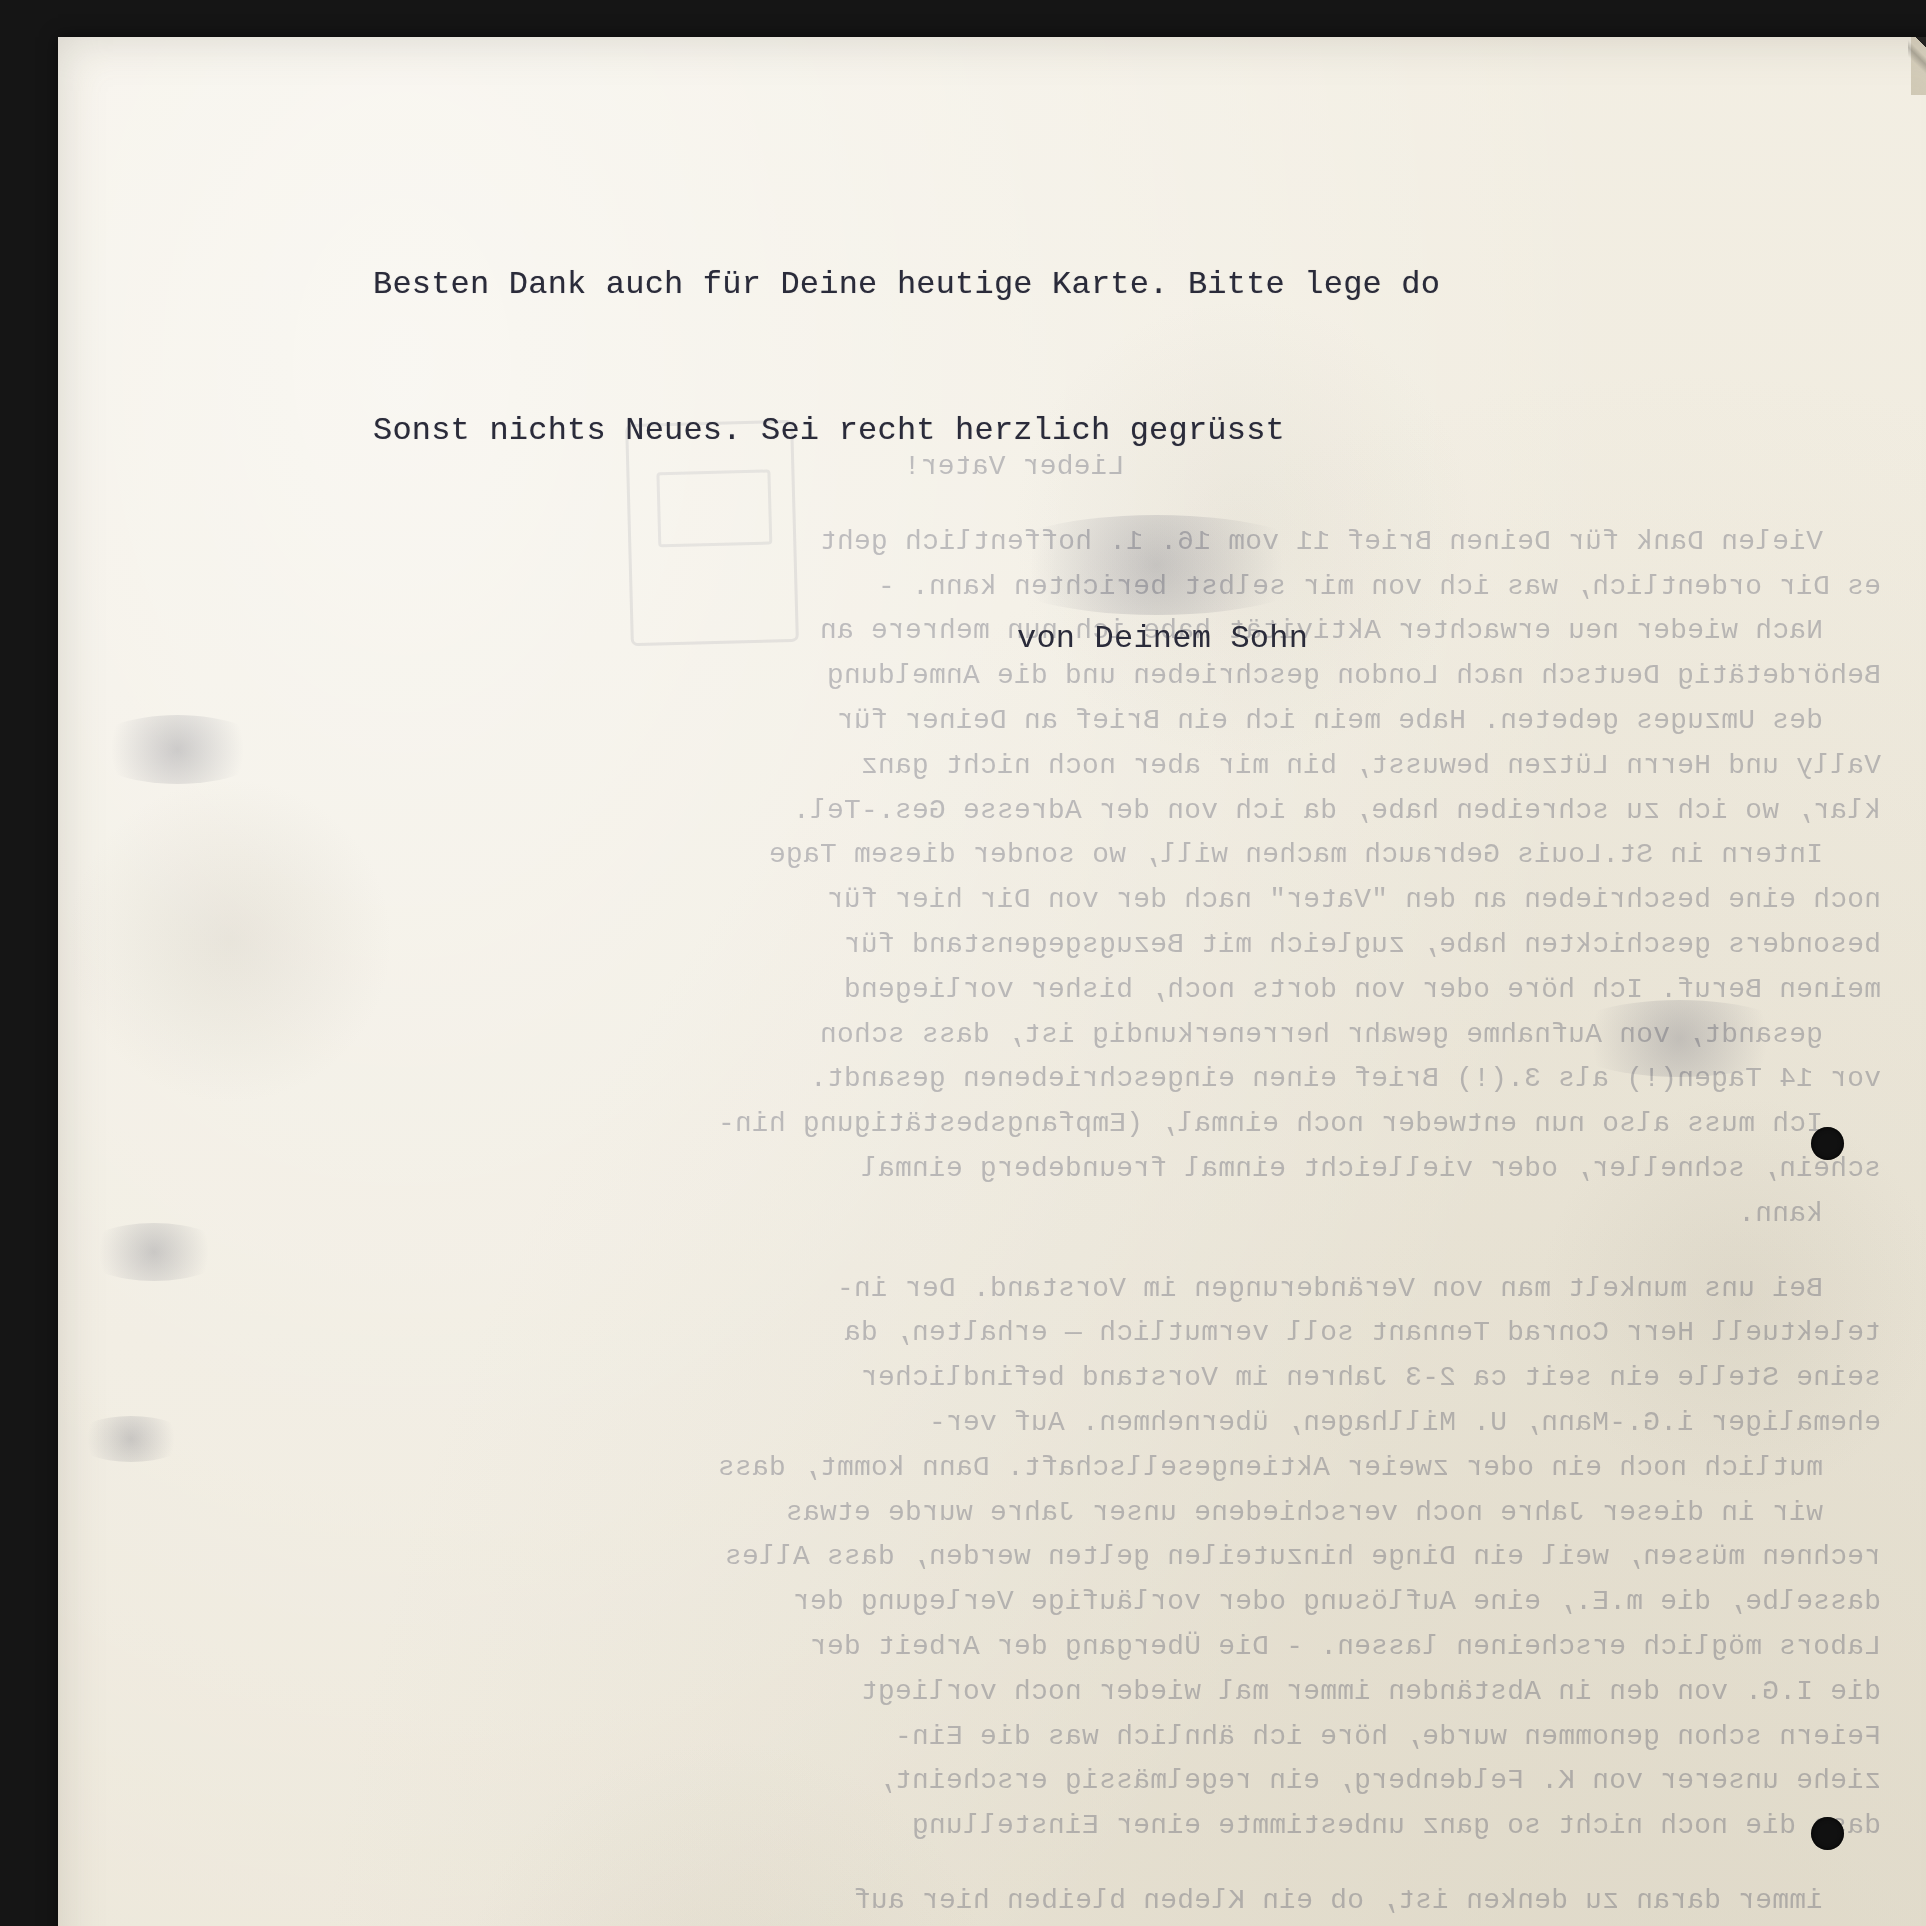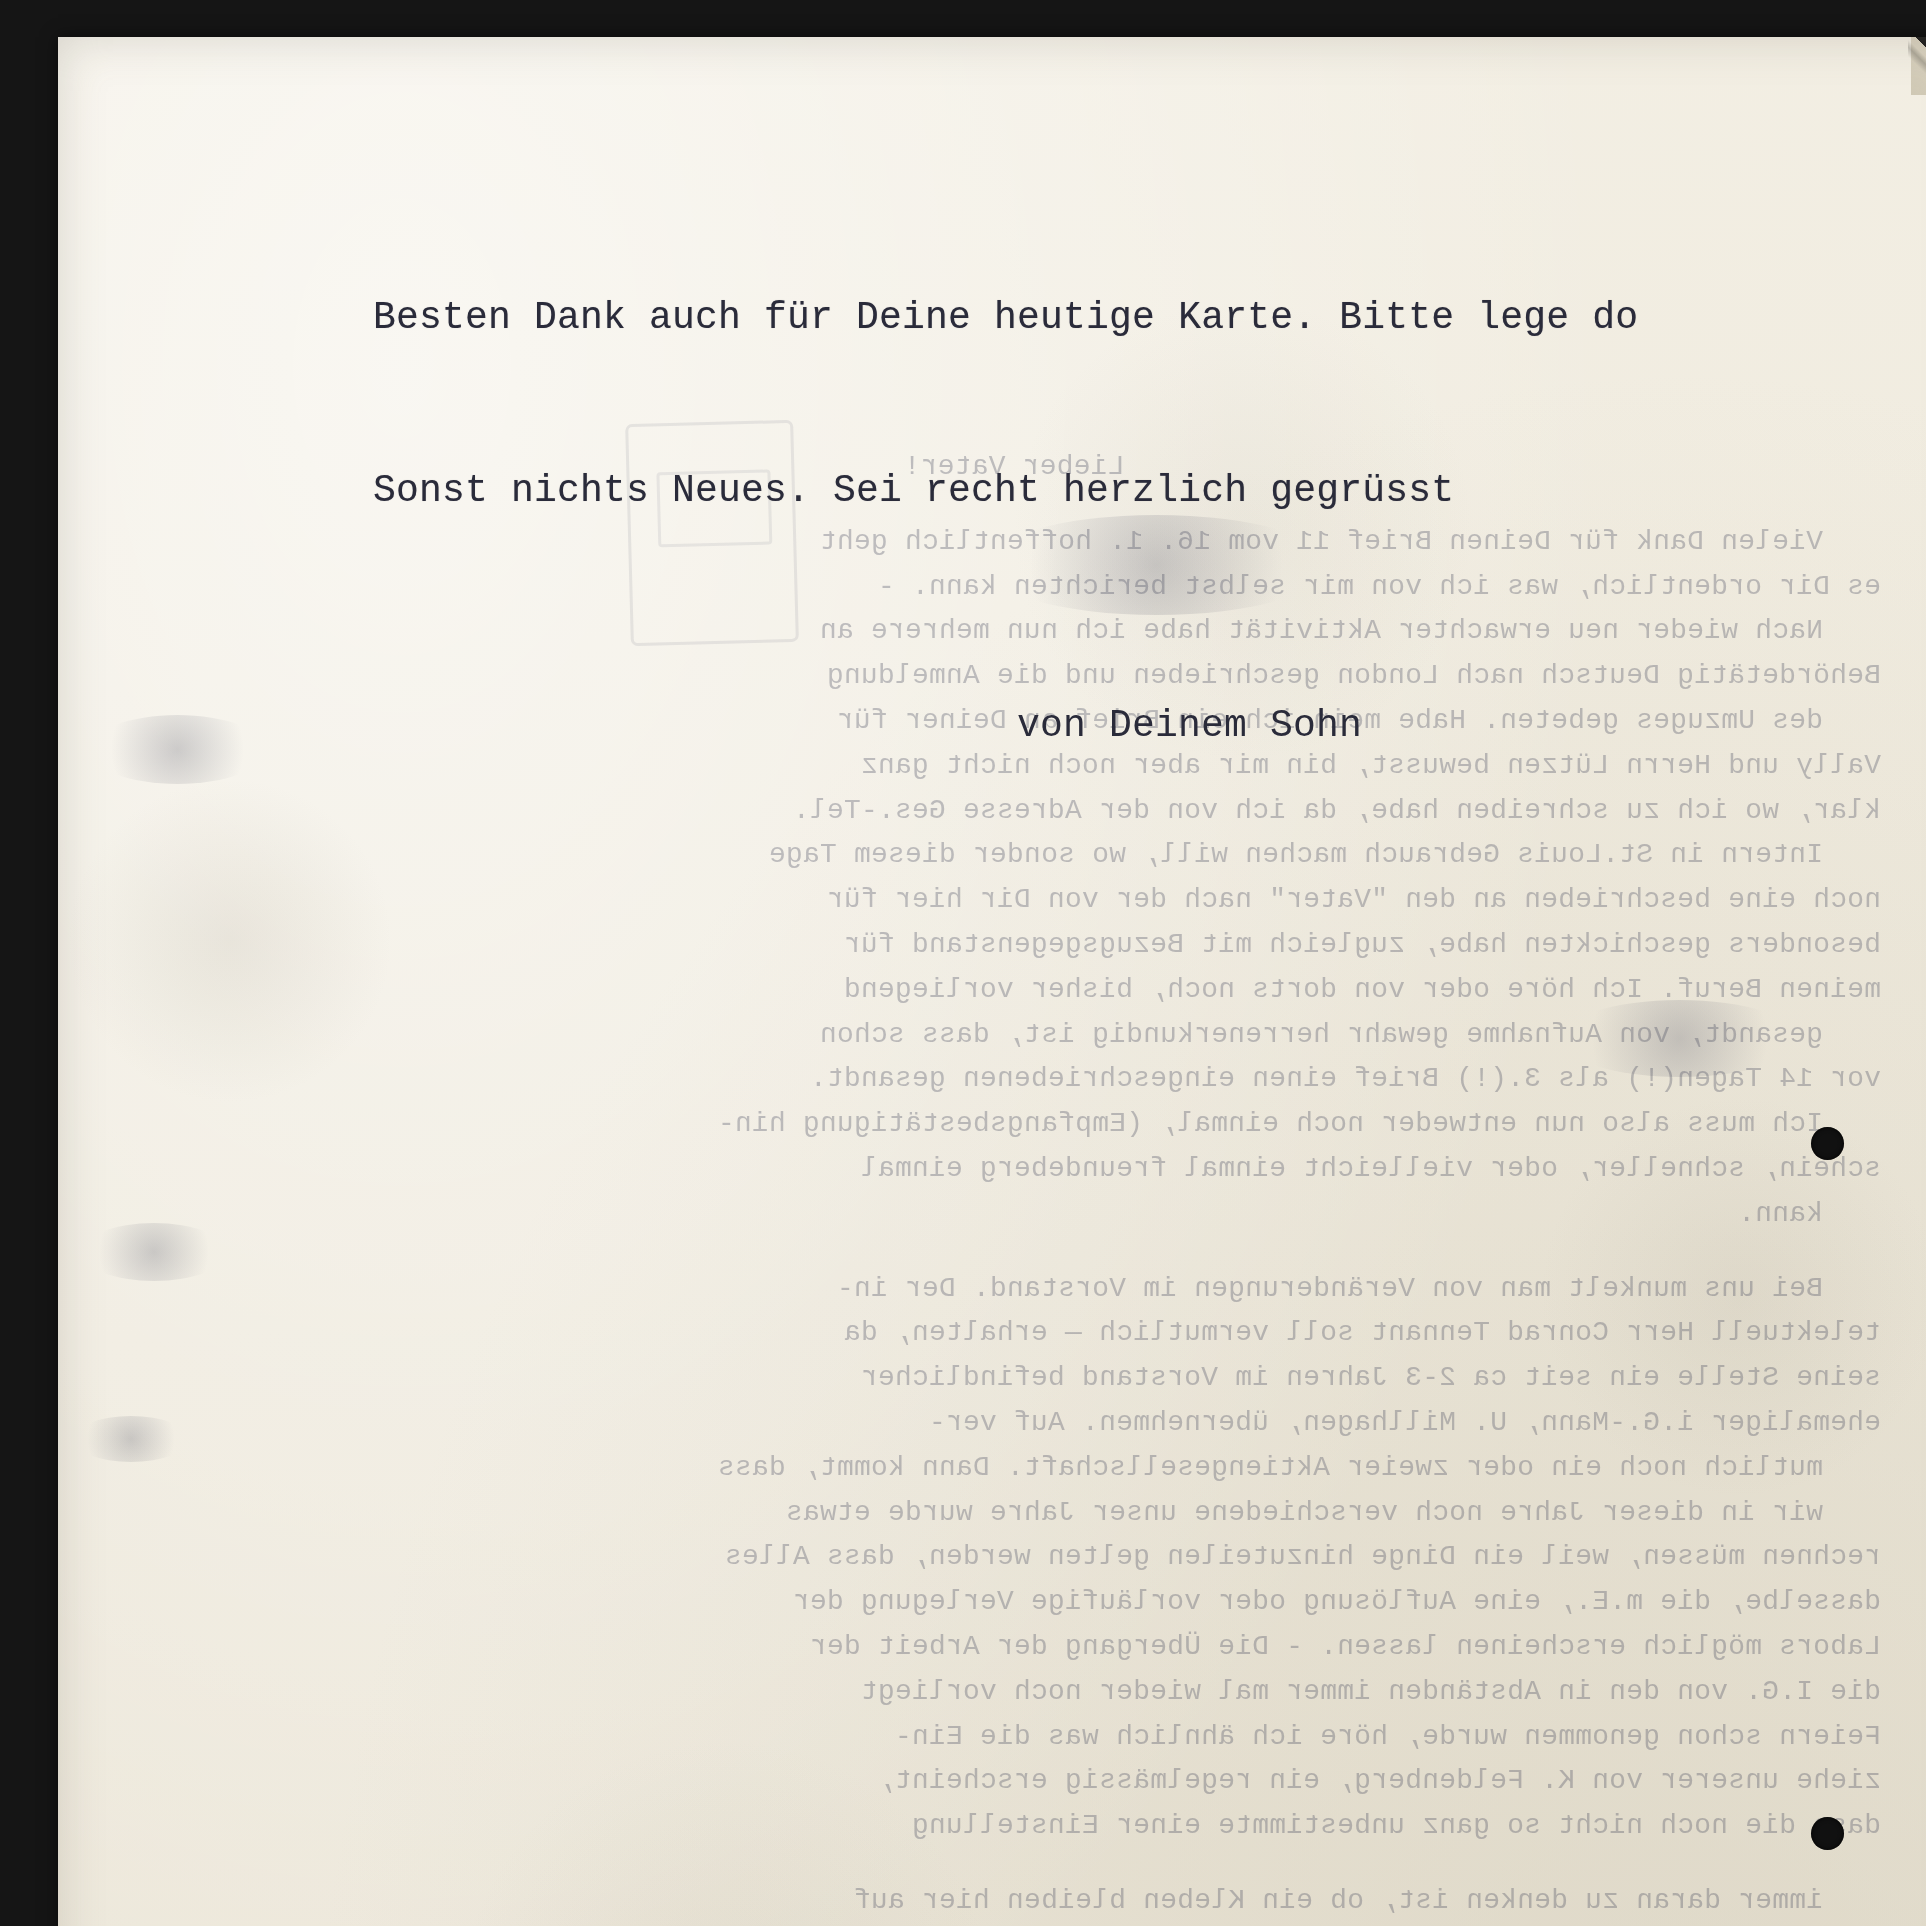--- a/index.html
+++ b/index.html
@@ -77,24 +77,24 @@
     height: 33px;
     border-radius: 50%;
     background: #111;
     box-shadow: inset 0 0 5.4px rgba(0,0,0,0.9);
   }
 
   
   #front-text {
     position: absolute;
     left: 239px;
-    top: 136px;
+    top: 127px;
     width: 1464px;
     color: #2a2b3a;
-    font-size: 38px;
+    font-size: 32px;
     line-height: 1.52;
     letter-spacing: 0.2px;
     white-space: pre-wrap;
   }
   #front-text .line {
     display: block;
     text-shadow: 0 0 0.8px rgba(42,43,58,0.35);
   }
   #front-text .indent-1 { padding-left: 76px; }
   #front-text .indent-2 { padding-left: 89px; }

